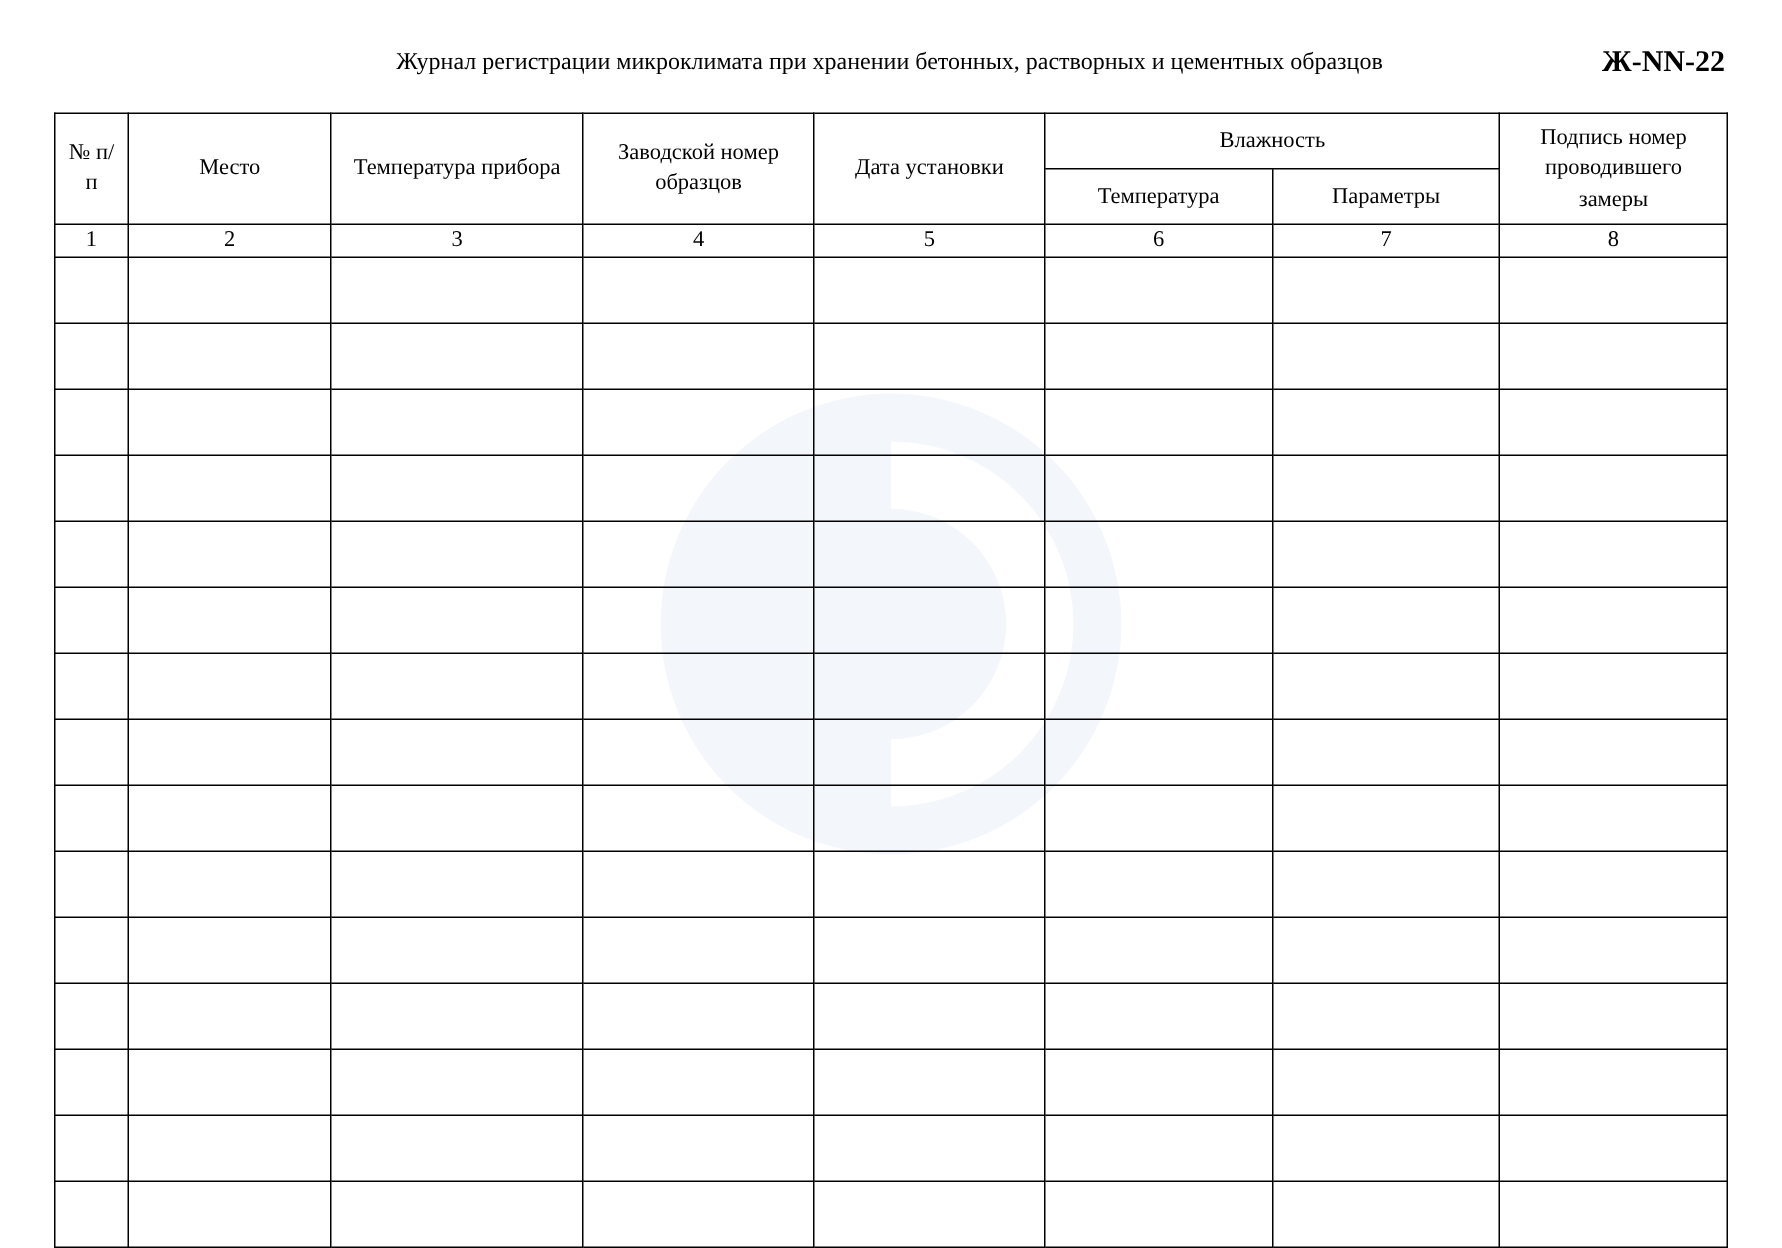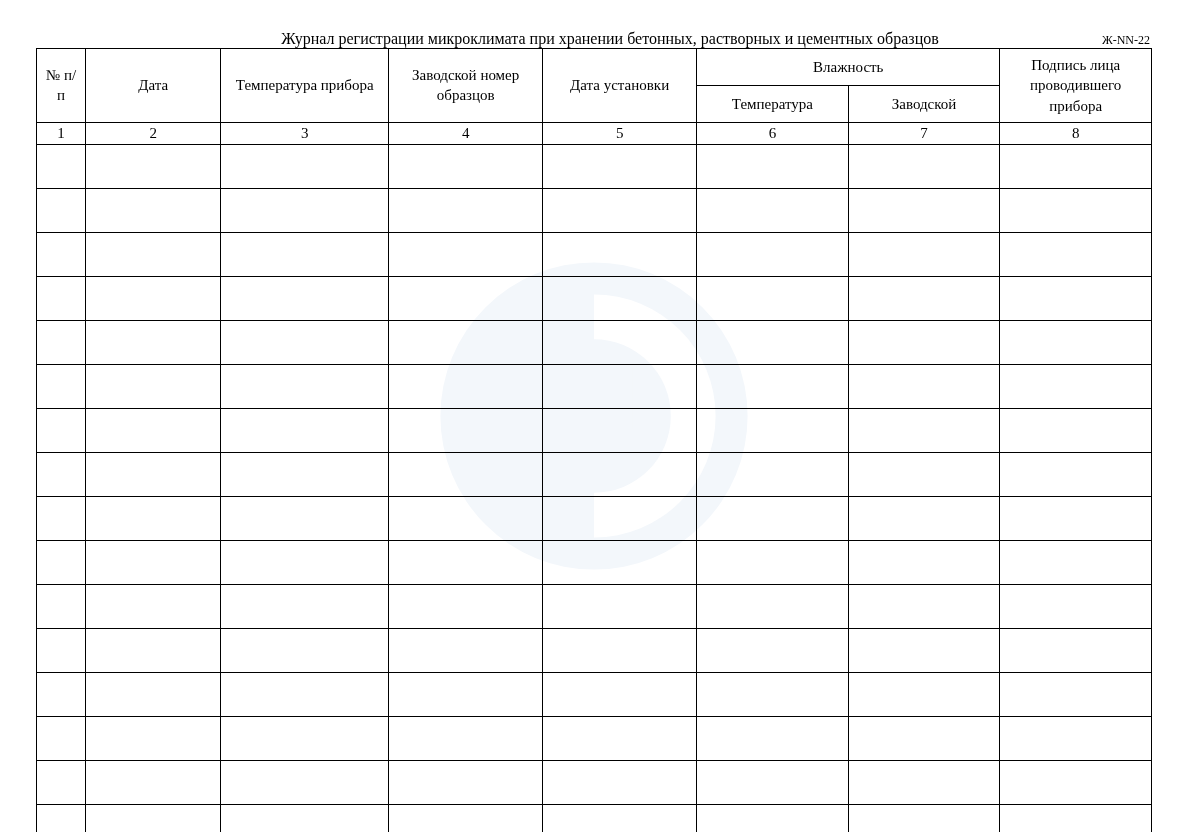--- a/index.html
+++ b/index.html
@@ -26,33 +26,34 @@
       pointer-events: none;
     }
     .page {
       position: relative;
       z-index: 1;
       padding: 30px 36px 0 36px;
     }
     .header {
       display: flex;
       justify-content: space-between;
-      align-items: flex-end;
+      align-items: center;
+      margin-bottom: 22px;
       padding: 0 2px;
     }
     .title {
       flex: 1;
       text-align: center;
       font-size: 16px;
       font-weight: 400;
       padding-left: 80px;
     }
     .doc-code {
-      font-size: 12px;
-      font-weight: 400;
+      font-size: 20px;
+      font-weight: 700;
       white-space: nowrap;
     }
     table {
       border-collapse: collapse;
       width: 100%;
       table-layout: fixed;
     }
     th, td {
       border: 1.2px solid #000;
       text-align: center;
@@ -104,30 +105,30 @@
         <col class="c3">
         <col class="c4">
       <col class="c5">
         <col class="c6">
         <col class="c7">
         <col class="c8">
     </colgroup>
     <thead>
       <tr>
         <th rowspan="2">№ п/п</th>
-        <th rowspan="2">Дата</th>
+        <th rowspan="2">Место</th>
         <th rowspan="2">Температура прибора</th>
         <th rowspan="2">Заводской номер образцов</th>
         <th rowspan="2">Дата установки</th>
         <th colspan="2">Влажность</th>
-        <th rowspan="2">Подпись лица проводившего прибора</th>
+        <th rowspan="2">Подпись номер проводившего замеры</th>
       </tr>
       <tr>
         <th>Температура</th>
-        <th>Заводской</th>
+        <th>Параметры</th>
       </tr>
     </thead>
     <tbody>
       <tr class="num-row">
         <td>1</td>
         <td>2</td>
         <td>3</td>
         <td>4</td>
         <td>5</td>
         <td>6</td>

